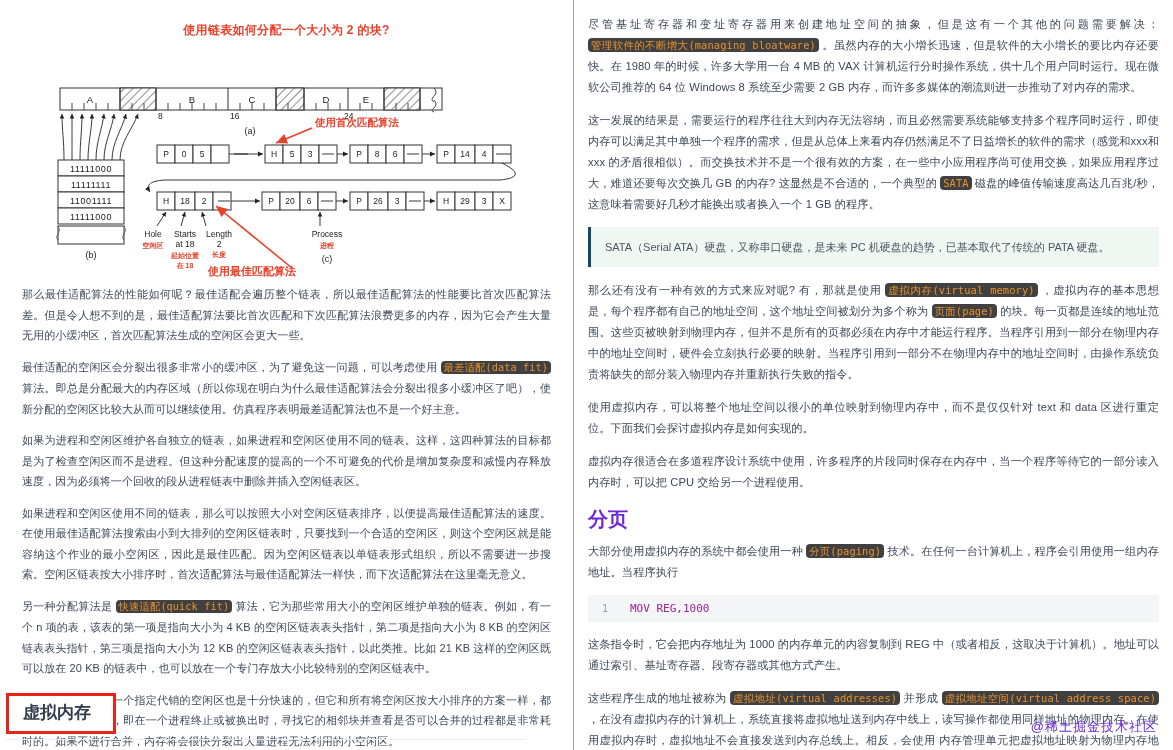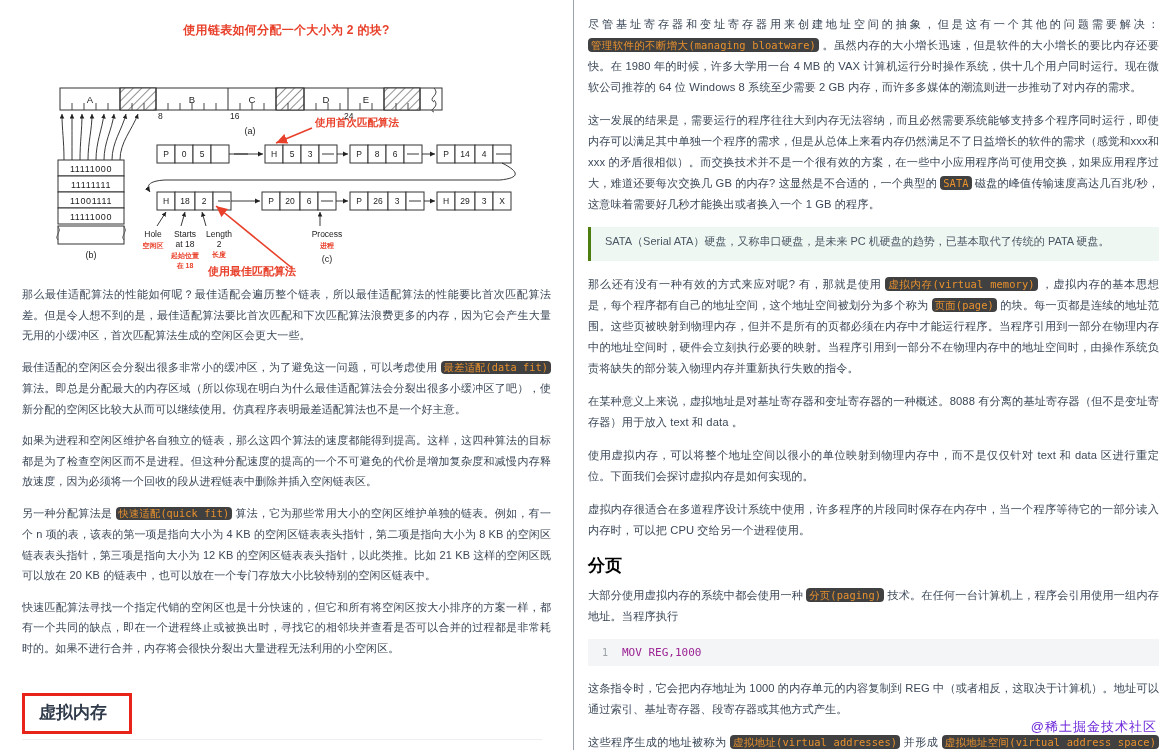--- a/index.html
+++ b/index.html
@@ -80,21 +80,21 @@
   }
   .fig-svg { position: absolute; left: 0; top: 0; }
 
   .left-body {
     padding: 6px 22px 0 22px;
   }
 
   
   .heading-wrap {
     position: absolute;
-    left: 22px;
+    left: 6px;
     bottom: 10px;
     width: 520px;
   }
   .h2-boxed {
     display: inline-block;
     color: #2f3a4a;
     font-size: 17px;
     font-weight: bold;
     padding: 7px 22px 8px 14px;
     border: 3px solid #e8231a;
@@ -103,30 +103,30 @@
   }
   .h2-underline {
     margin-top: 5px;
     height: 1px;
     background: #eceef1;
     width: 520px;
   }
 
   
   h2.rh {
-    color: #000000;
-    font-size: 17px;
+    color: #6d28d9;
+    font-size: 20px;
     font-weight: bold;
     margin: 14px 0 9px 0;
     line-height: 1.25;
   }
   .quote {
     background: #eef7f2;
-    border-left: 3px solid #4d7c0f;
-    padding: 4px 14px 10px 14px;
+    border-left: 3px solid #0c4a6e;
+    padding: 10px 14px 10px 14px;
     margin: 0 0 13px 0;
   }
   .quote p {
     margin: 0;
     color: #4b5663;
     font-size: 11px;
     line-height: 20px;
   }
   .codeblock {
     background: #f4f5f7;
@@ -137,21 +137,21 @@
     font-family: "DejaVu Sans Mono", "Liberation Mono", monospace;
     font-size: 11px;
   }
   .codeblock .ln {
     width: 34px;
     text-align: center;
     color: #9aa0a6;
     font-size: 10px;
     flex: 0 0 34px;
   }
-  .codeblock .code-line { color: #9b2393; white-space: pre; }
+  .codeblock .code-line { color: #9b2393; white-space: pre; margin-left: 8px; }
 
   .watermark {
     position: absolute;
     right: 16px;
     bottom: 14px;
     color: #6d28d9;
     font-size: 13px;
     letter-spacing: 1px;
   }
 </style>
@@ -388,21 +388,22 @@
         <path d="M292,268 L216,206" stroke="#e8402a" stroke-width="1.6" fill="none" marker-end="url(#ahr)"></path>
       </svg>
 
       <div style="position:absolute; left:280px; top:116px; color:#e8402a; font-size:10.5px; font-weight:bold;margin-left:35px;">使用首次匹配算法</div>
       <div style="position:absolute; left:208px; top:264px; color:#e8402a; font-size:11px; font-weight:bold;">使用最佳匹配算法</div>
     </div>
 
     <div class="left-body">
       <p class="para">那么最佳适配算法的性能如何呢？最佳适配会遍历整个链表，所以最佳适配算法的性能要比首次匹配算法差。但是令人想不到的是，最佳适配算法要比首次匹配和下次匹配算法浪费更多的内存，因为它会产生大量无用的小缓冲区，首次匹配算法生成的空闲区会更大一些。</p>
       <p class="para">最佳适配的空闲区会分裂出很多非常小的缓冲区，为了避免这一问题，可以考虑使用 <code class="inline">最差适配(data fit)</code> 算法。即总是分配最大的内存区域（所以你现在明白为什么最佳适配算法会分裂出很多小缓冲区了吧），使新分配的空闲区比较大从而可以继续使用。仿真程序表明最差适配算法也不是一个好主意。</p>
-      <p class="para">如果为进程和空闲区维护各自独立的链表，那么这四个算法的速度都能得到提高。这样，这四种算法的目标都是为了检查空闲区而不是进程。但这种分配速度的提高的一个不可避免的代价是增加复杂度和减慢内存释放速度，因为必须将一个回收的段从进程链表中删除并插入空闲链表区。</p>
+      <p class="para">如果为进程和空闲区维护各自独立的链表，如果进程和空闲区使用不同的链表。这样，这四种算法的目标都是为了检查空闲区而不是进程。但这种分配速度的提高的一个不可避免的代价是增加复杂度和减慢内存释放速度，因为必须将一个回收的段从进程链表中删除并插入空闲链表区。</p>
+      <p class="para">如果进程和空闲区使用不同的链表，那么可以按照大小对空闲区链表排序，以便提高最佳适配算法的速度。在使用最佳适配算法搜索由小到大排列的空闲区链表时，只要找到一个合适的空闲区，则这个空闲区就是能容纳这个作业的最小空闲区，因此是最佳匹配。因为空闲区链表以单链表形式组织，所以不需要进一步搜索。空闲区链表按大小排序时，首次适配算法与最佳适配算法一样快，而下次适配算法在这里毫无意义。</p>
       <p class="para">另一种分配算法是 <code class="inline">快速适配(quick fit)</code> 算法，它为那些常用大小的空闲区维护单独的链表。例如，有一个 n 项的表，该表的第一项是指向大小为 4 KB 的空闲区链表表头指针，第二项是指向大小为 8 KB 的空闲区链表表头指针，第三项是指向大小为 12 KB 的空闲区链表表头指针，以此类推。比如 21 KB 这样的空闲区既可以放在 20 KB 的链表中，也可以放在一个专门存放大小比较特别的空闲区链表中。</p>
       <p class="para">快速匹配算法寻找一个指定代销的空闲区也是十分快速的，但它和所有将空闲区按大小排序的方案一样，都有一个共同的缺点，即在一个进程终止或被换出时，寻找它的相邻块并查看是否可以合并的过程都是非常耗时的。如果不进行合并，内存将会很快分裂出大量进程无法利用的小空闲区。</p>
     </div>
 
     <div class="heading-wrap">
       <div class="h2-boxed">虚拟内存</div>
       <div class="h2-underline"></div>
     </div>
   </div>
 
@@ -411,21 +412,20 @@
   <div class="col-right">
 
     <p class="para">尽管基址寄存器和变址寄存器用来创建地址空间的抽象，但是这有一个其他的问题需要解决： <code class="inline">管理软件的不断增大(managing bloatware)</code> 。虽然内存的大小增长迅速，但是软件的大小增长的要比内存还要快。在 1980 年的时候，许多大学用一台 4 MB 的 VAX 计算机运行分时操作系统，供十几个用户同时运行。现在微软公司推荐的 64 位 Windows 8 系统至少需要 2 GB 内存，而许多多媒体的潮流则进一步推动了对内存的需求。</p>
     <p class="para">这一发展的结果是，需要运行的程序往往大到内存无法容纳，而且必然需要系统能够支持多个程序同时运行，即使内存可以满足其中单独一个程序的需求，但是从总体上来看内存仍然满足不了日益增长的软件的需求（感觉和xxx和xxx 的矛盾很相似）。而交换技术并不是一个很有效的方案，在一些中小应用程序尚可使用交换，如果应用程序过大，难道还要每次交换几 GB 的内存? 这显然是不合适的，一个典型的 <code class="inline">SATA</code> 磁盘的峰值传输速度高达几百兆/秒，这意味着需要好几秒才能换出或者换入一个 1 GB 的程序。</p>
 
     <blockquote class="quote">
       <p>SATA（Serial ATA）硬盘，又称串口硬盘，是未来 PC 机硬盘的趋势，已基本取代了传统的 PATA 硬盘。</p>
     </blockquote>
 
     <p class="para">那么还有没有一种有效的方式来应对呢? 有，那就是使用 <code class="inline">虚拟内存(virtual memory)</code> ，虚拟内存的基本思想是，每个程序都有自己的地址空间，这个地址空间被划分为多个称为 <code class="inline">页面(page)</code> 的块。每一页都是连续的地址范围。这些页被映射到物理内存，但并不是所有的页都必须在内存中才能运行程序。当程序引用到一部分在物理内存中的地址空间时，硬件会立刻执行必要的映射。当程序引用到一部分不在物理内存中的地址空间时，由操作系统负责将缺失的部分装入物理内存并重新执行失败的指令。</p>
-    <p class="para">在某种意义上来说，虚拟地址是对基址寄存器和变址寄存器的一种概述。8088 有分离的基址寄存器（但不是变址寄存器）用于放入 text 和 data 。</p>
     <p class="para">使用虚拟内存，可以将整个地址空间以很小的单位映射到物理内存中，而不是仅仅针对 text 和 data 区进行重定位。下面我们会探讨虚拟内存是如何实现的。</p>
     <p class="para">虚拟内存很适合在多道程序设计系统中使用，许多程序的片段同时保存在内存中，当一个程序等待它的一部分读入内存时，可以把 CPU 交给另一个进程使用。</p>
 
     <h2 class="rh">分页</h2>
 
     <p class="para">大部分使用虚拟内存的系统中都会使用一种 <code class="inline">分页(paging)</code> 技术。在任何一台计算机上，程序会引用使用一组内存地址。当程序执行</p>
 
     <div class="codeblock">
       <span class="ln">1</span>
       <span class="code-line">MOV REG,1000</span>

